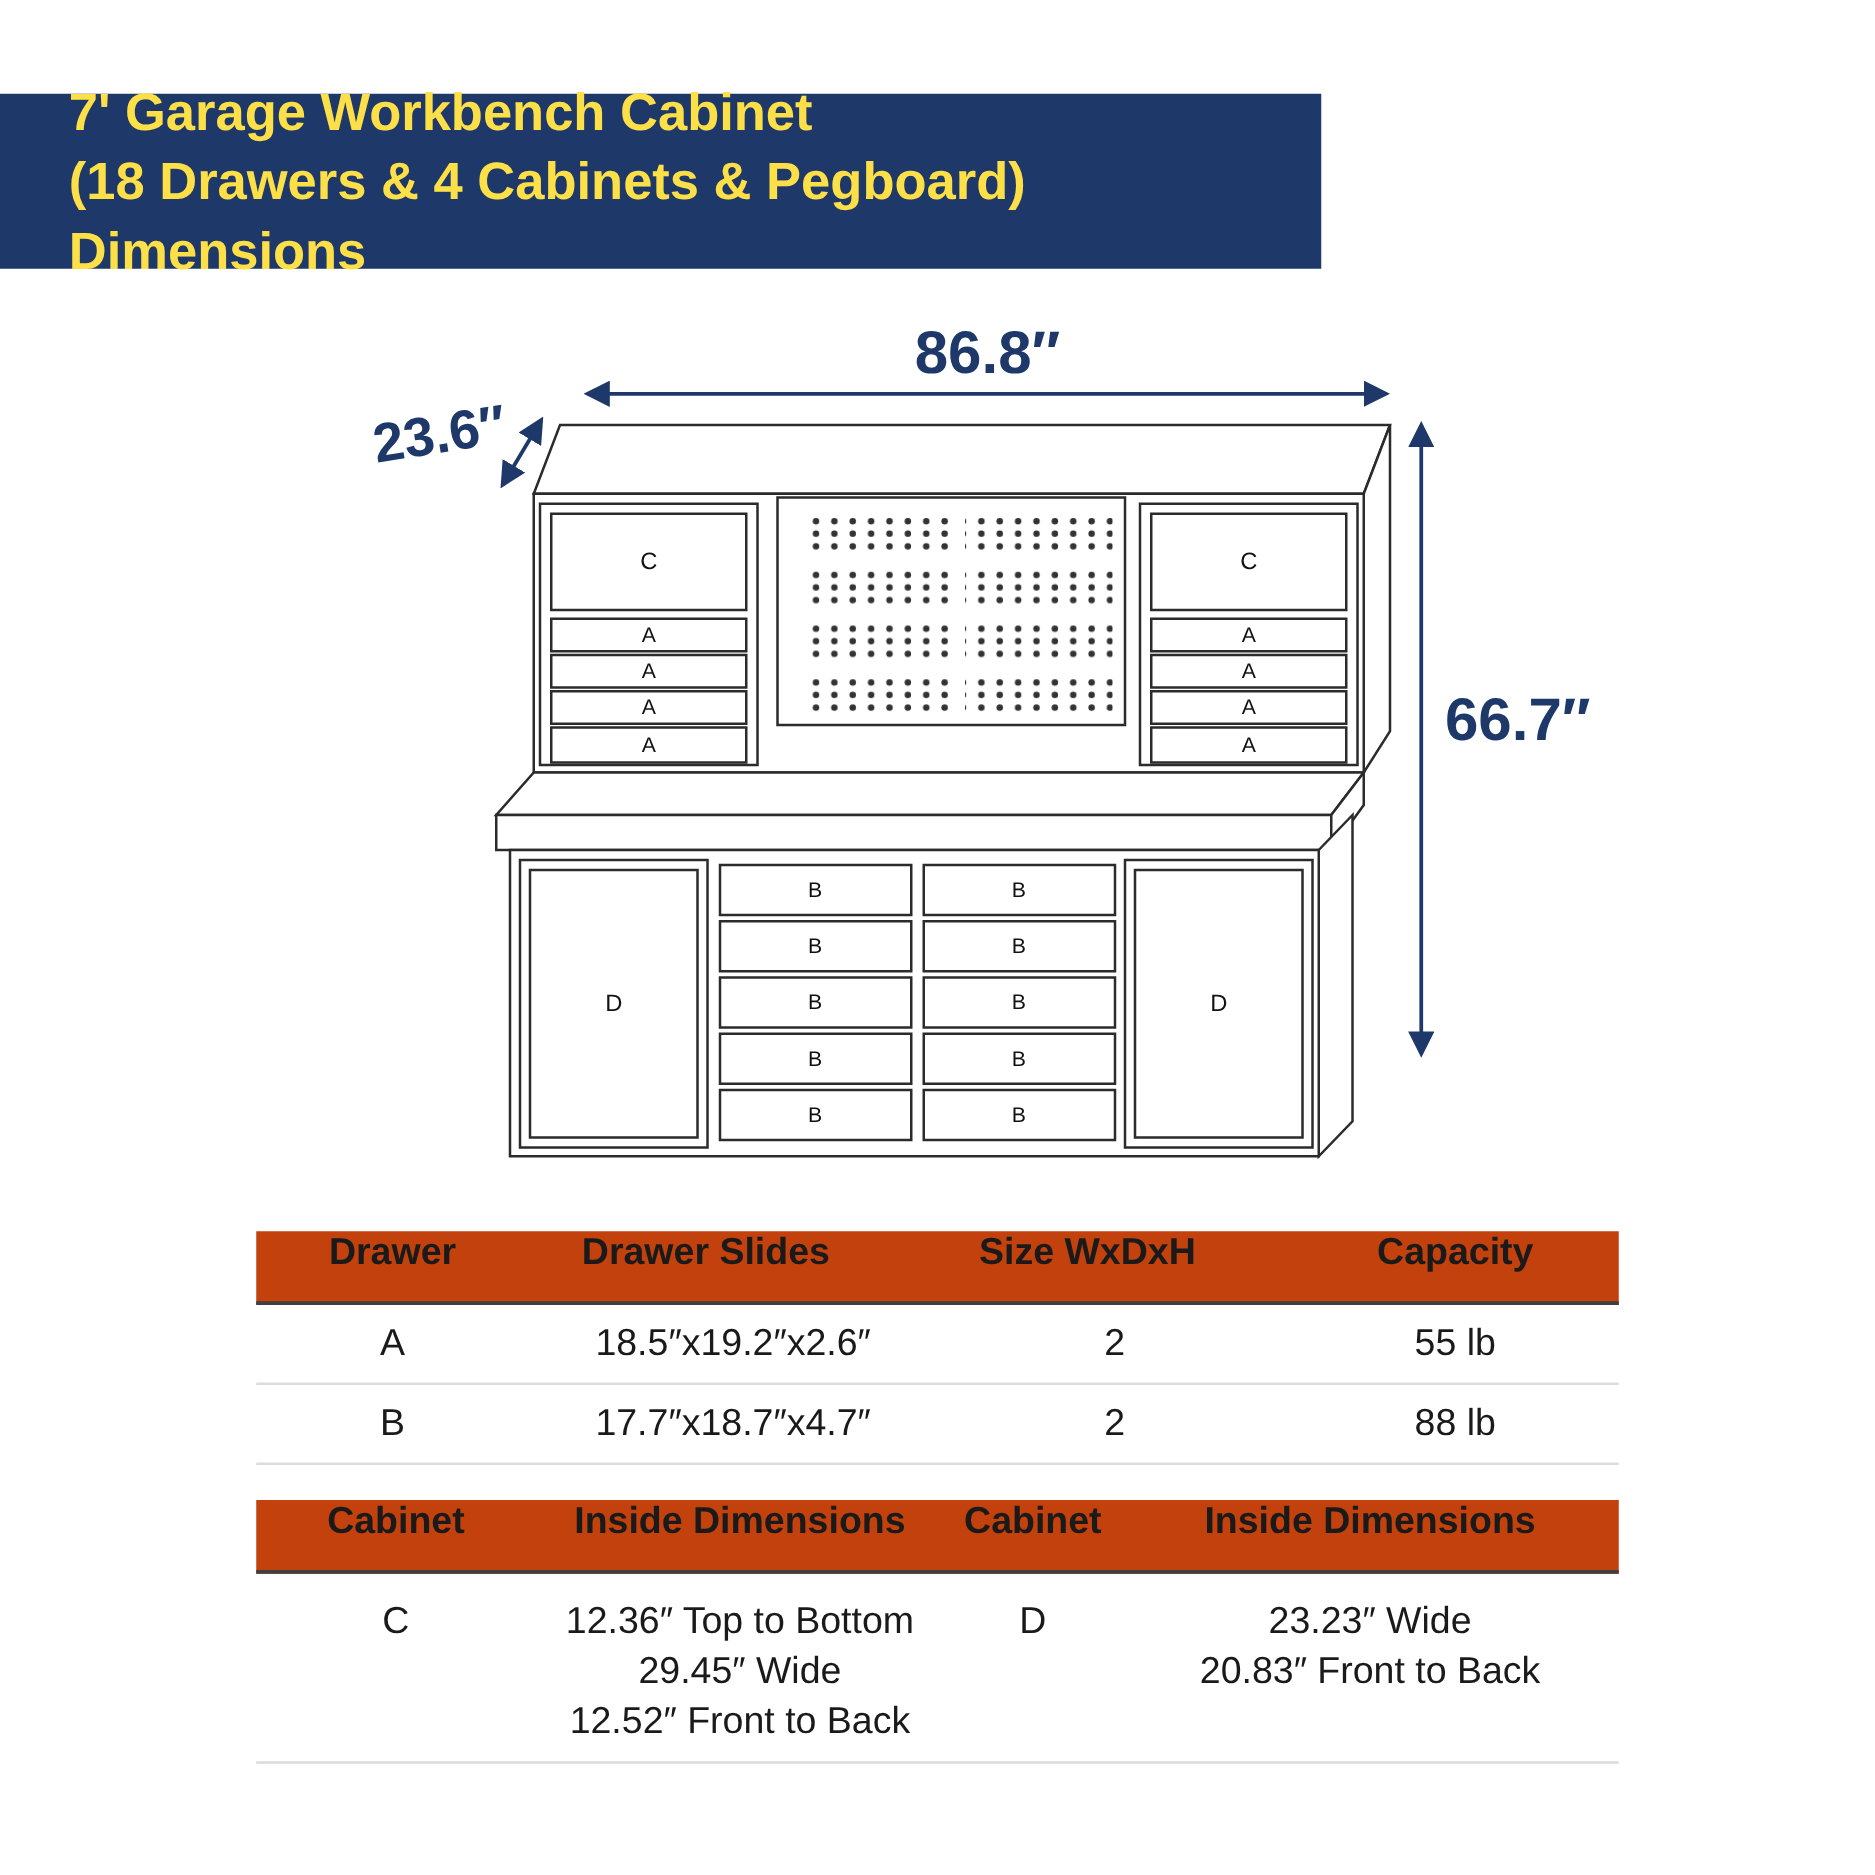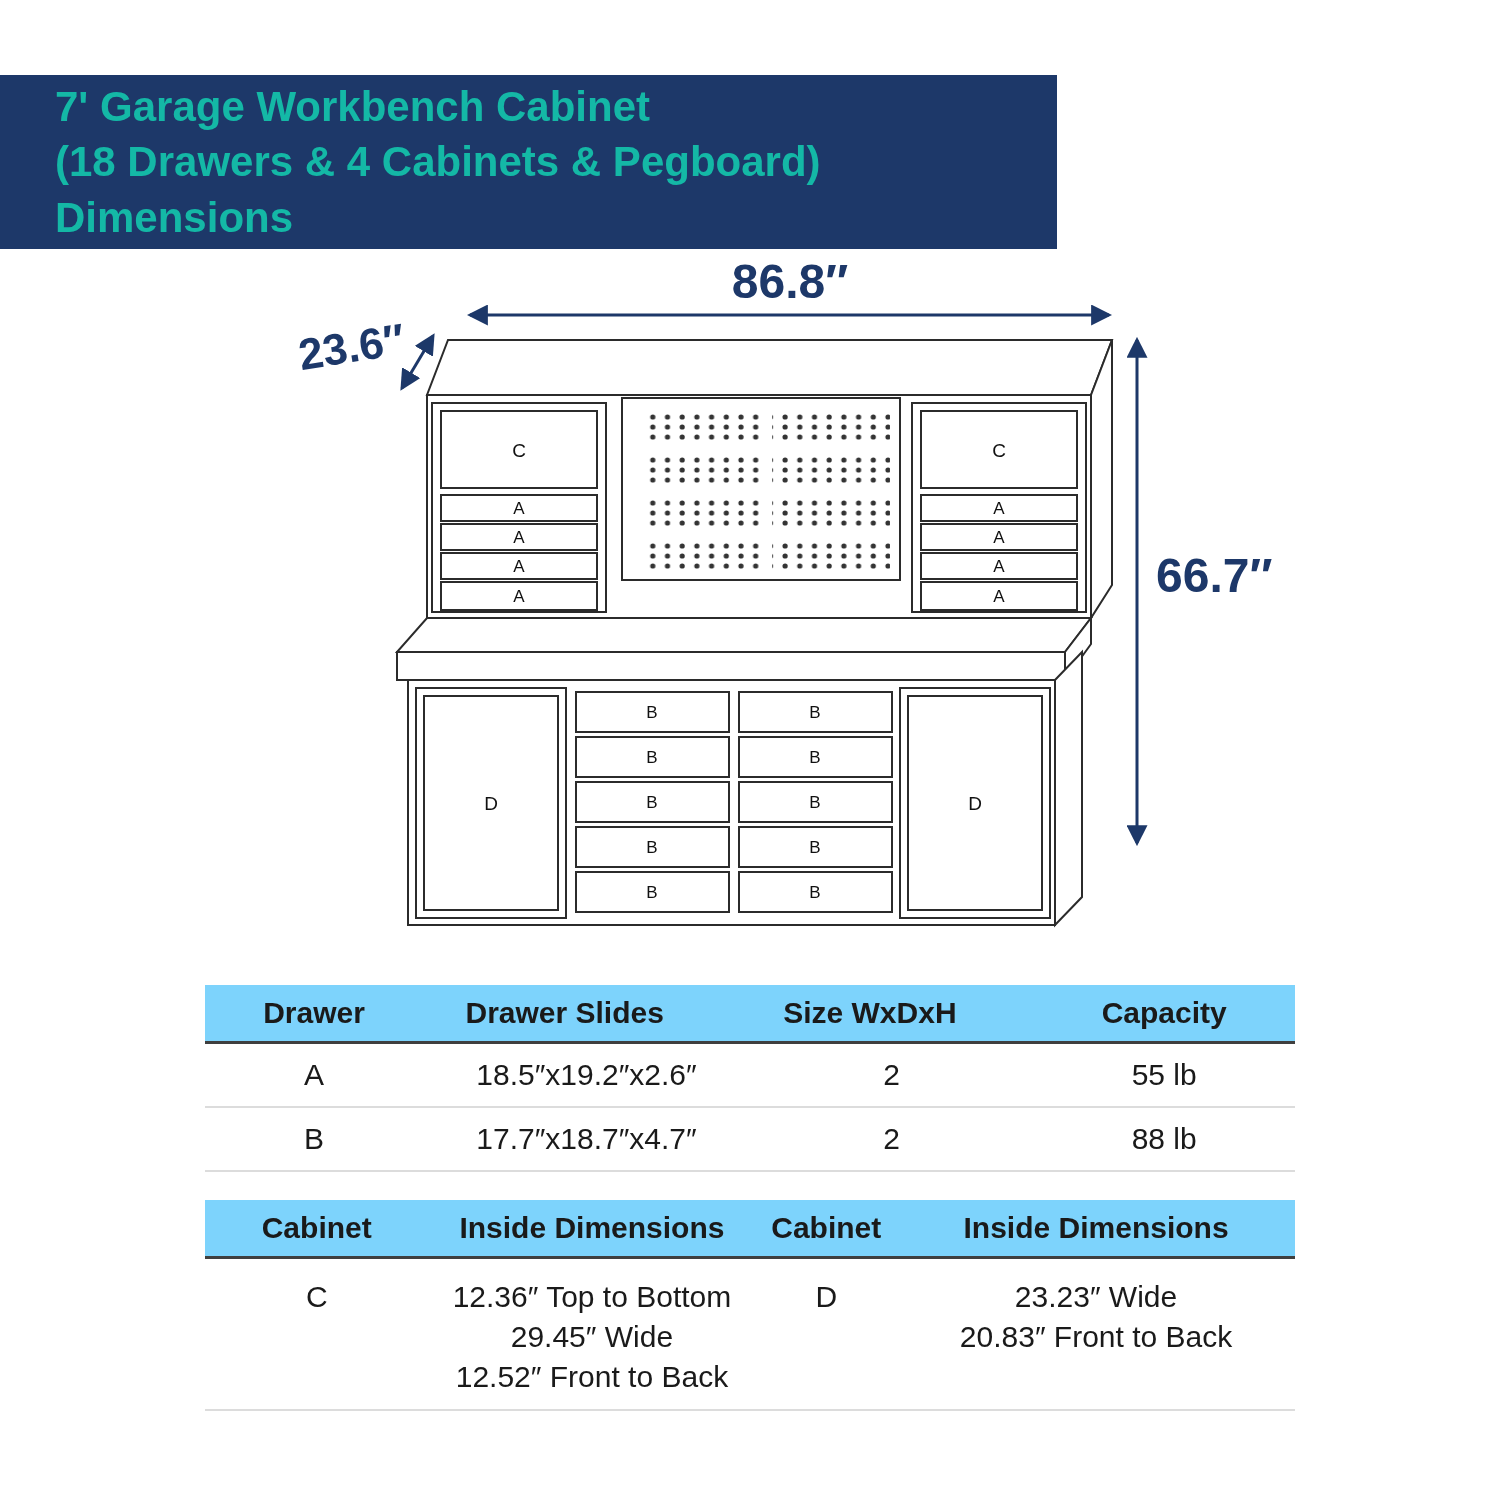--- a/index.html
+++ b/index.html
@@ -5,40 +5,40 @@
   html, body { margin: 0; padding: 0; }
   body {
     width: 1500px; height: 1500px;
     background: #ffffff;
     position: relative;
     font-family: "Liberation Sans", sans-serif;
     color: #1a1a1a;
   }
   .banner {
     position: absolute; left: 0; top: 75px;
-    width: 1002px; height: 174px;
-    background: #1d3869; color: #14b8a6;
+    width: 1002px; height: 140px;
+    background: #1d3869; color: #fde047;
     display: flex; flex-direction: column; justify-content: center;
     padding-left: 55px;
   }
   .banner-line { font-size: 42px; font-weight: bold; line-height: 1.32; }
 
   .diagram { position: absolute; left: 0; top: 240px; width: 1500px; height: 740px; }
   .diagram text { font-family: "Liberation Sans", sans-serif; }
   .outline { fill: #ffffff; stroke: #2b2b2b; stroke-width: 2; }
   .dimline { stroke: #1d3869; stroke-width: 3; fill: none; }
   .dim-text { font-size: 48px; font-weight: bold; fill: #1d3869; }
   .dim-text-sm { font-size: 44px; font-weight: bold; fill: #1d3869; }
   .unit-label { font-size: 19px; fill: #111; }
   .small-label { font-size: 17px; fill: #111; }
 
   .table { position: absolute; left: 205px; width: 1090px; }
   .thead {
-    display: flex; height: 56px; align-items: center;
-    background: #7dd3fc; font-weight: bold; font-size: 30px;
+    display: flex; height: 56px; align-items: flex-start;
+    background: #c2410c; font-weight: bold; font-size: 30px;
     border-bottom: 3px solid #3f3f3f;
   }
   .th, .td { text-align: center; }
   .trow {
     display: flex; height: 62px; align-items: center;
     font-size: 30px; border-bottom: 2px solid #dcdcdc;
   }
   .t1 .c1 { width: 20%; } .t1 .c2 { width: 30%; }
   .t1 .c3 { width: 26%; } .t1 .c4 { width: 24%; }
   .t2 .c1 { width: 20.5%; } .t2 .c2 { width: 30%; }

